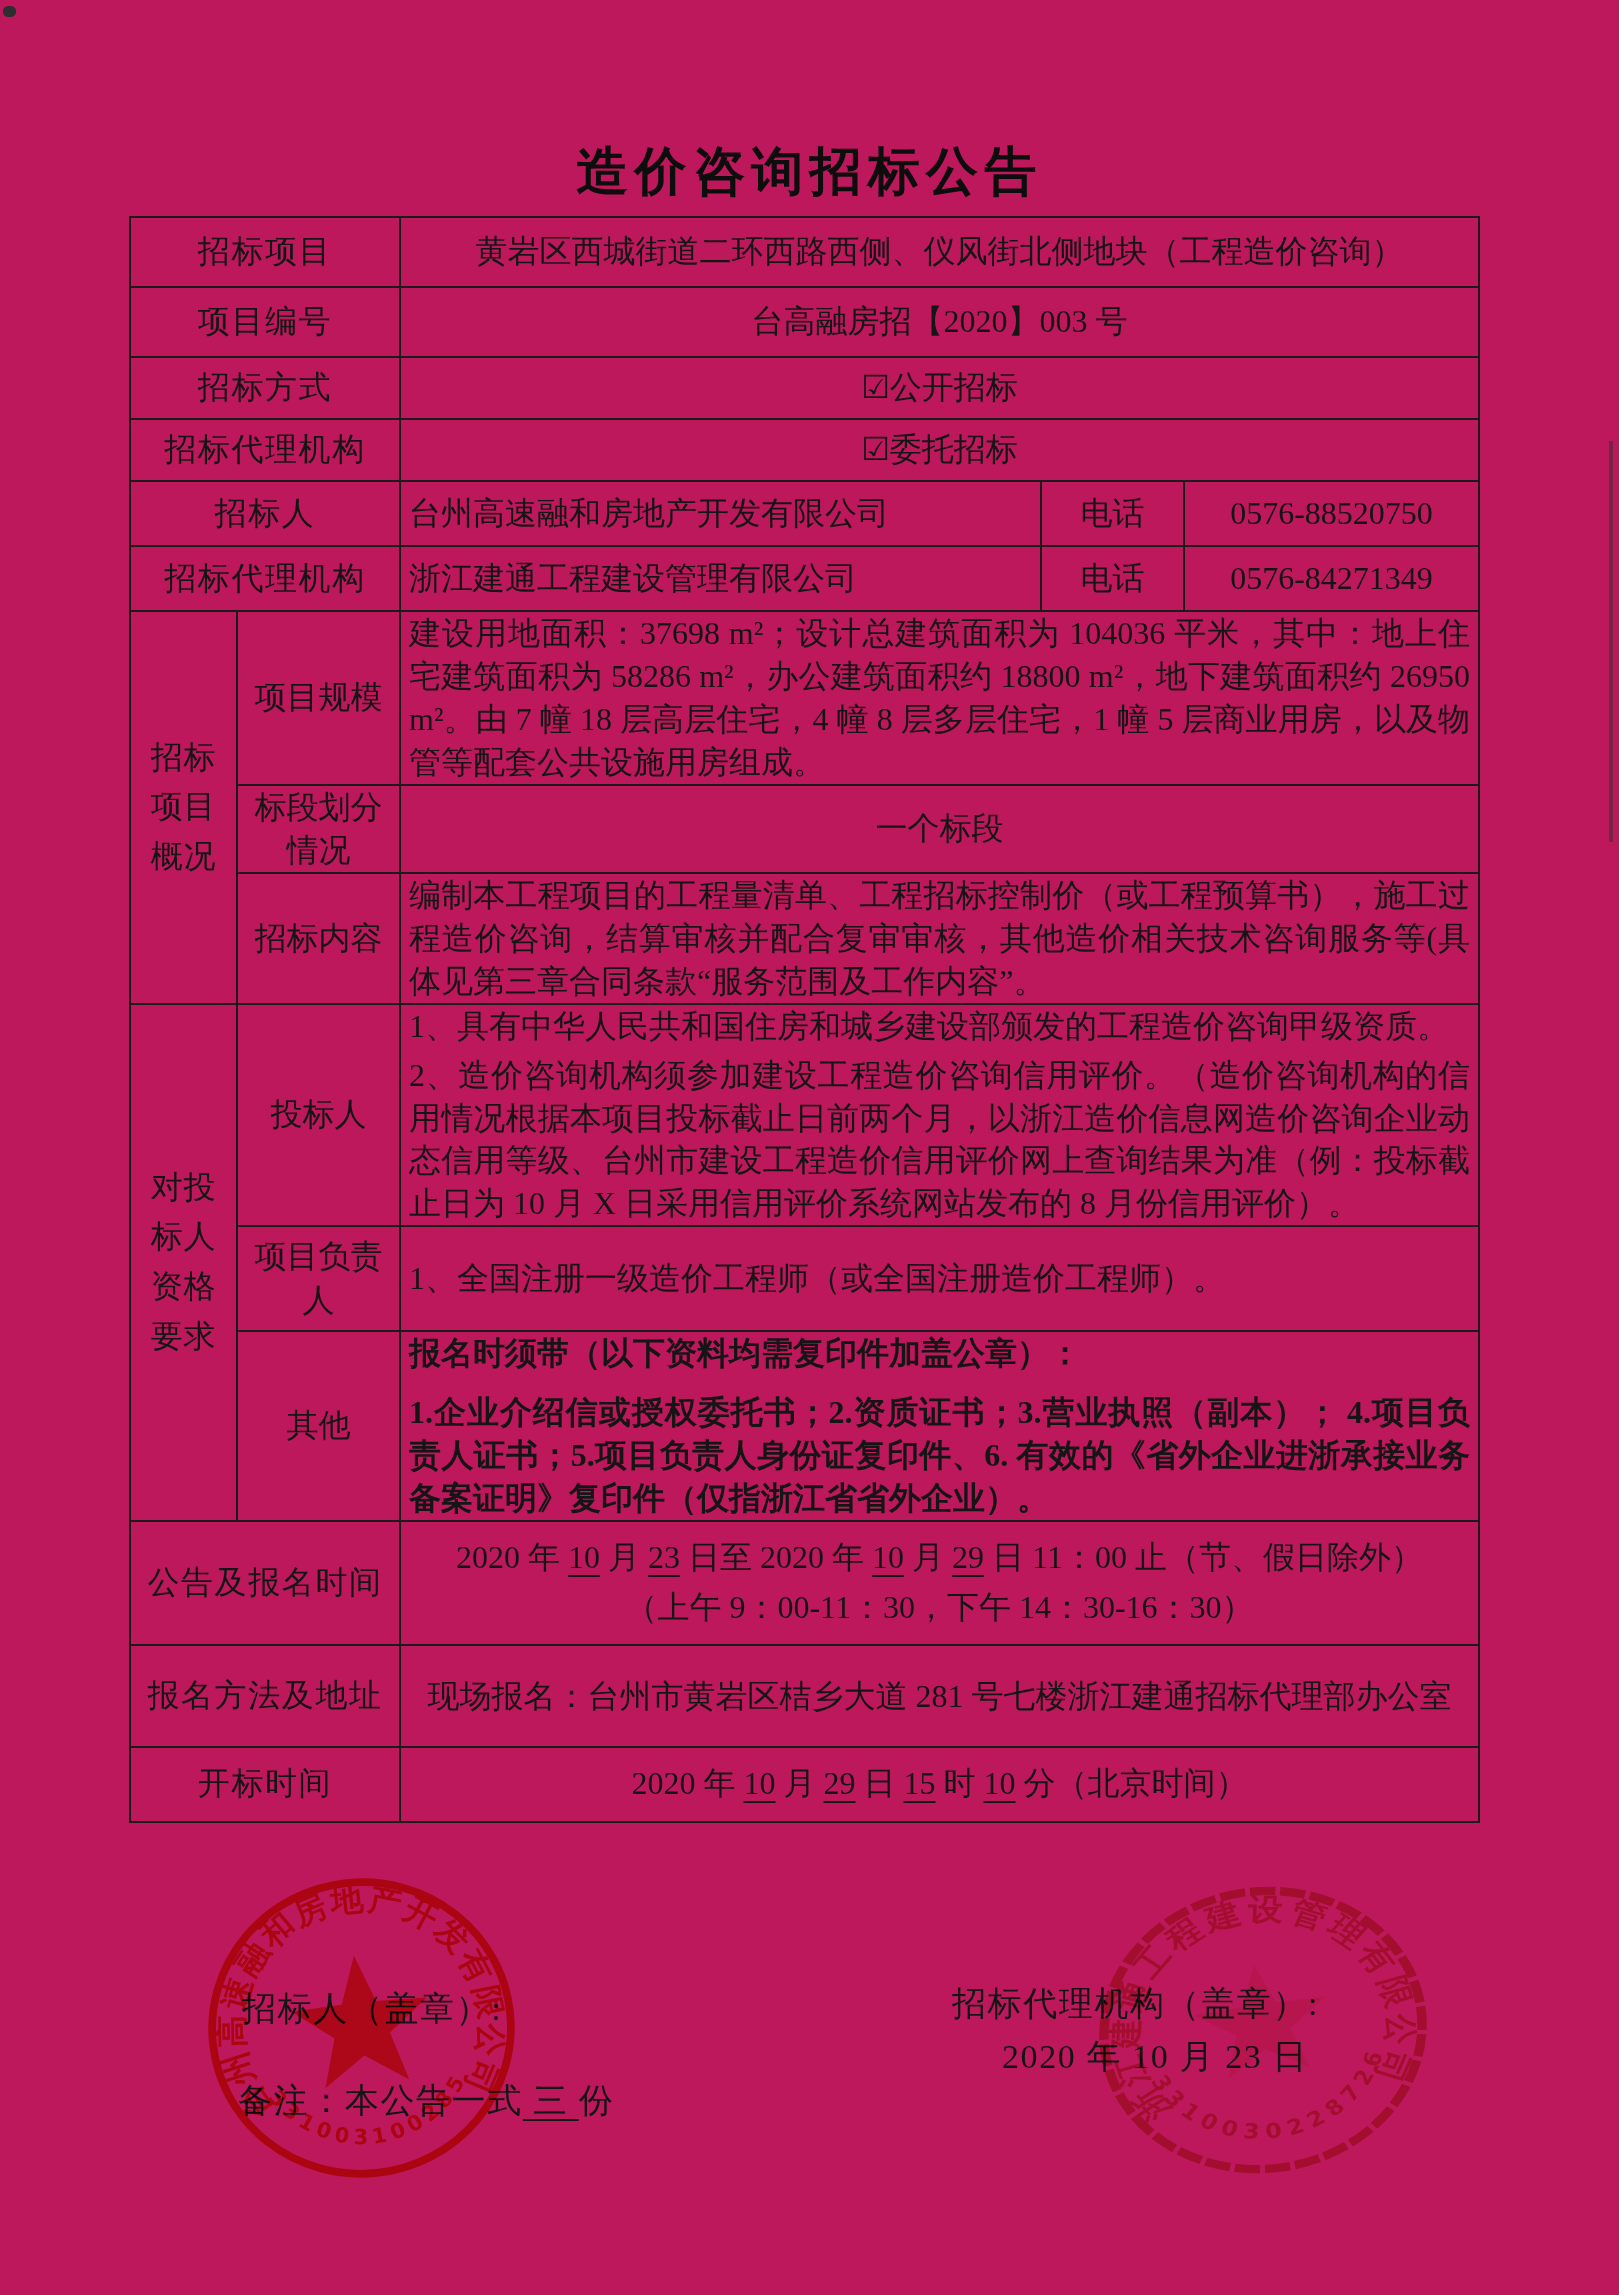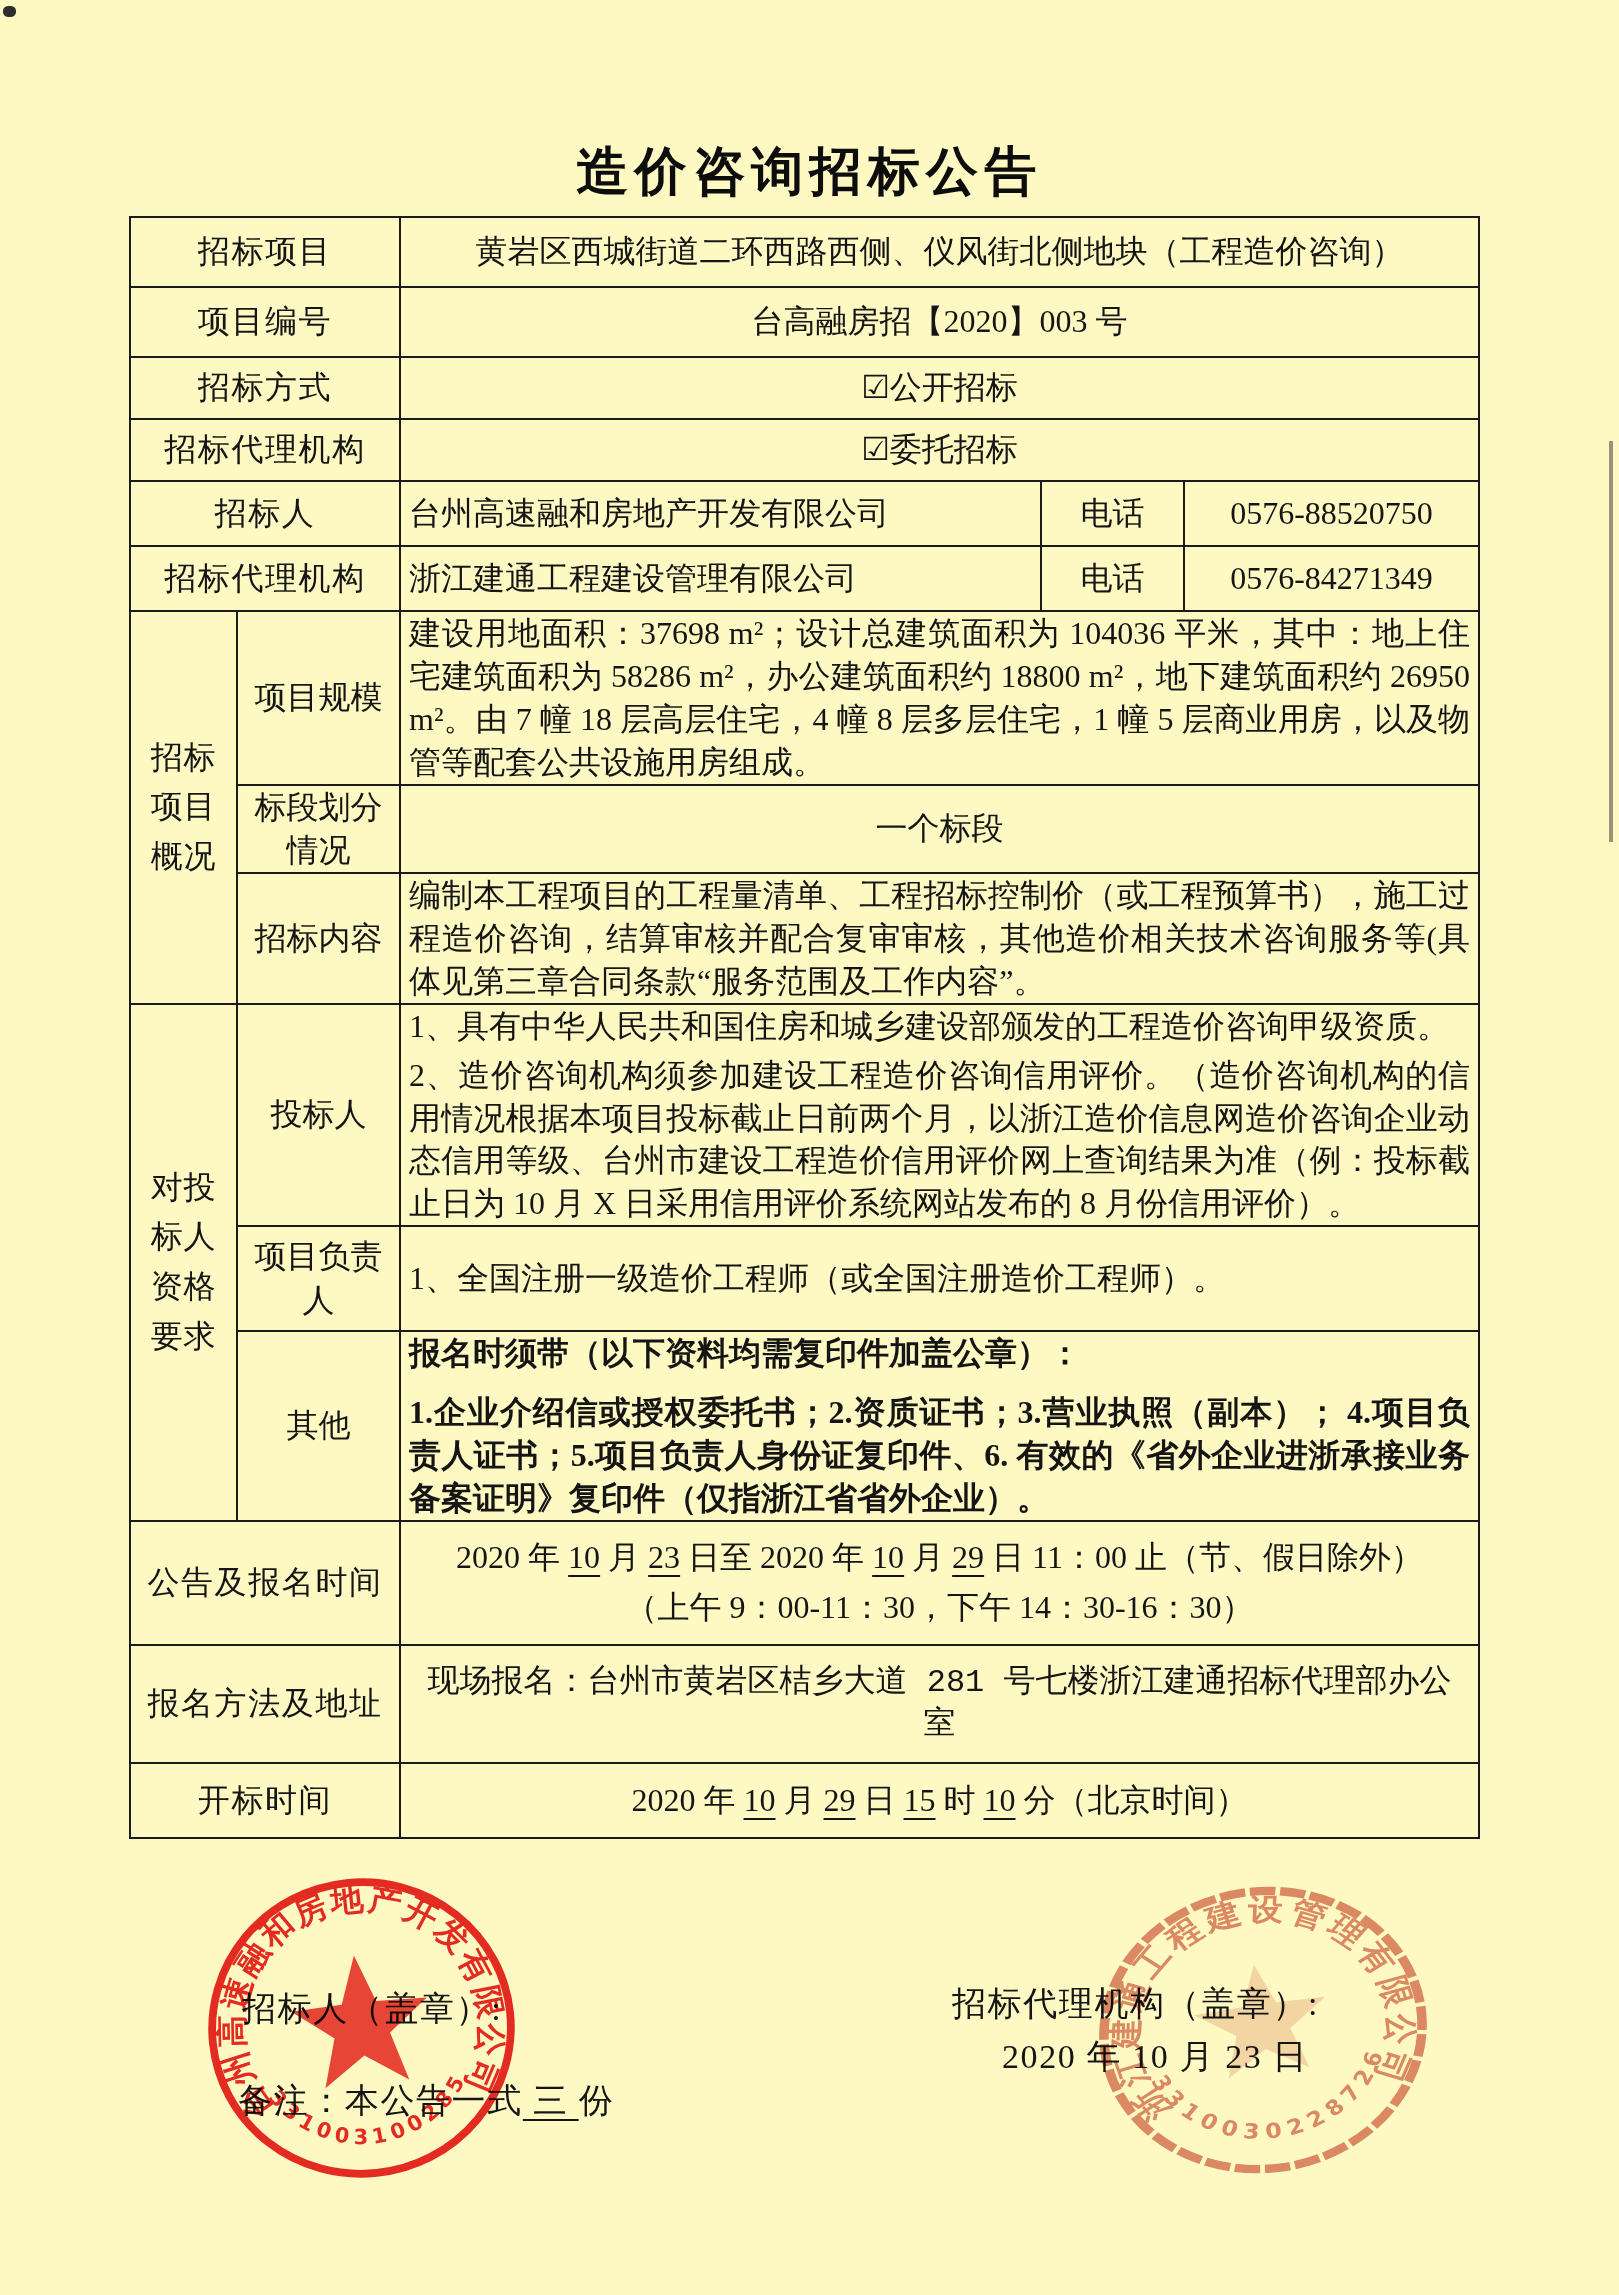--- a/index.html
+++ b/index.html
@@ -1,20 +1,20 @@
 <!DOCTYPE html>
 <html style="font-size:12.7px"><head>
 <meta charset="utf-8">
 <style>
   html,body{margin:0;padding:0;background:#d8d6d0;}
   .page{
     position:relative;
     width:1619px;height:2295px;
     margin:0 auto;
-    background:#fef9c3;
+    background:#be185d;
     font-family:"Liberation Serif","DejaVu Serif",serif;
     color:#151515;
     overflow:hidden;
   }
   
   .title{
     position:absolute;top:137px;left:0;width:1619px;
     text-align:center;
     font-family:"Liberation Sans","DejaVu Sans",sans-serif;
     font-weight:bold;font-size:52px;letter-spacing:6.3px;
@@ -172,21 +172,21 @@
 
       <tr class="r-ann">
         <td class="lbl" colspan="2">公告及报名时间</td>
         <td class="center-cell" colspan="3">
           <div class="time-line"><span>2020 年 </span><span class="u">10</span><span> 月 </span><span class="u">23</span><span> 日至 2020 年 </span><span class="u">10</span><span> 月 </span><span class="u">29</span><span> 日 11：00 止（节、假日除外）</span></div>
           <div class="time-line">（上午 9：00-11：30，下午 14：30-16：30）</div>
         </td>
       </tr>
       <tr class="r-reg">
         <td class="lbl" colspan="2">报名方法及地址</td>
-        <td class="center-cell" colspan="3" style="padding:16px 19px;line-height:1.32;font-family:Liberation Mono, monospace;">现场报名：台州市黄岩区桔乡大道 281 号七楼浙江建通招标代理部办公室</td>
+        <td class="center-cell" colspan="3" style="padding:16px 19px;line-height:1.32;">现场报名：台州市黄岩区桔乡大道 281 号七楼浙江建通招标代理部办公室</td>
       </tr>
       <tr class="r-open">
         <td class="lbl" colspan="2">开标时间</td>
         <td class="center-cell" colspan="3">
           <div class="time-line"><span>2020 年 </span><span class="u">10</span><span> 月 </span><span class="u">29</span><span> 日 </span><span class="u">15</span><span> 时 </span><span class="u">10</span><span> 分（北京时间）</span></div>
         </td>
       </tr>
     </tbody>
   </table>
 

